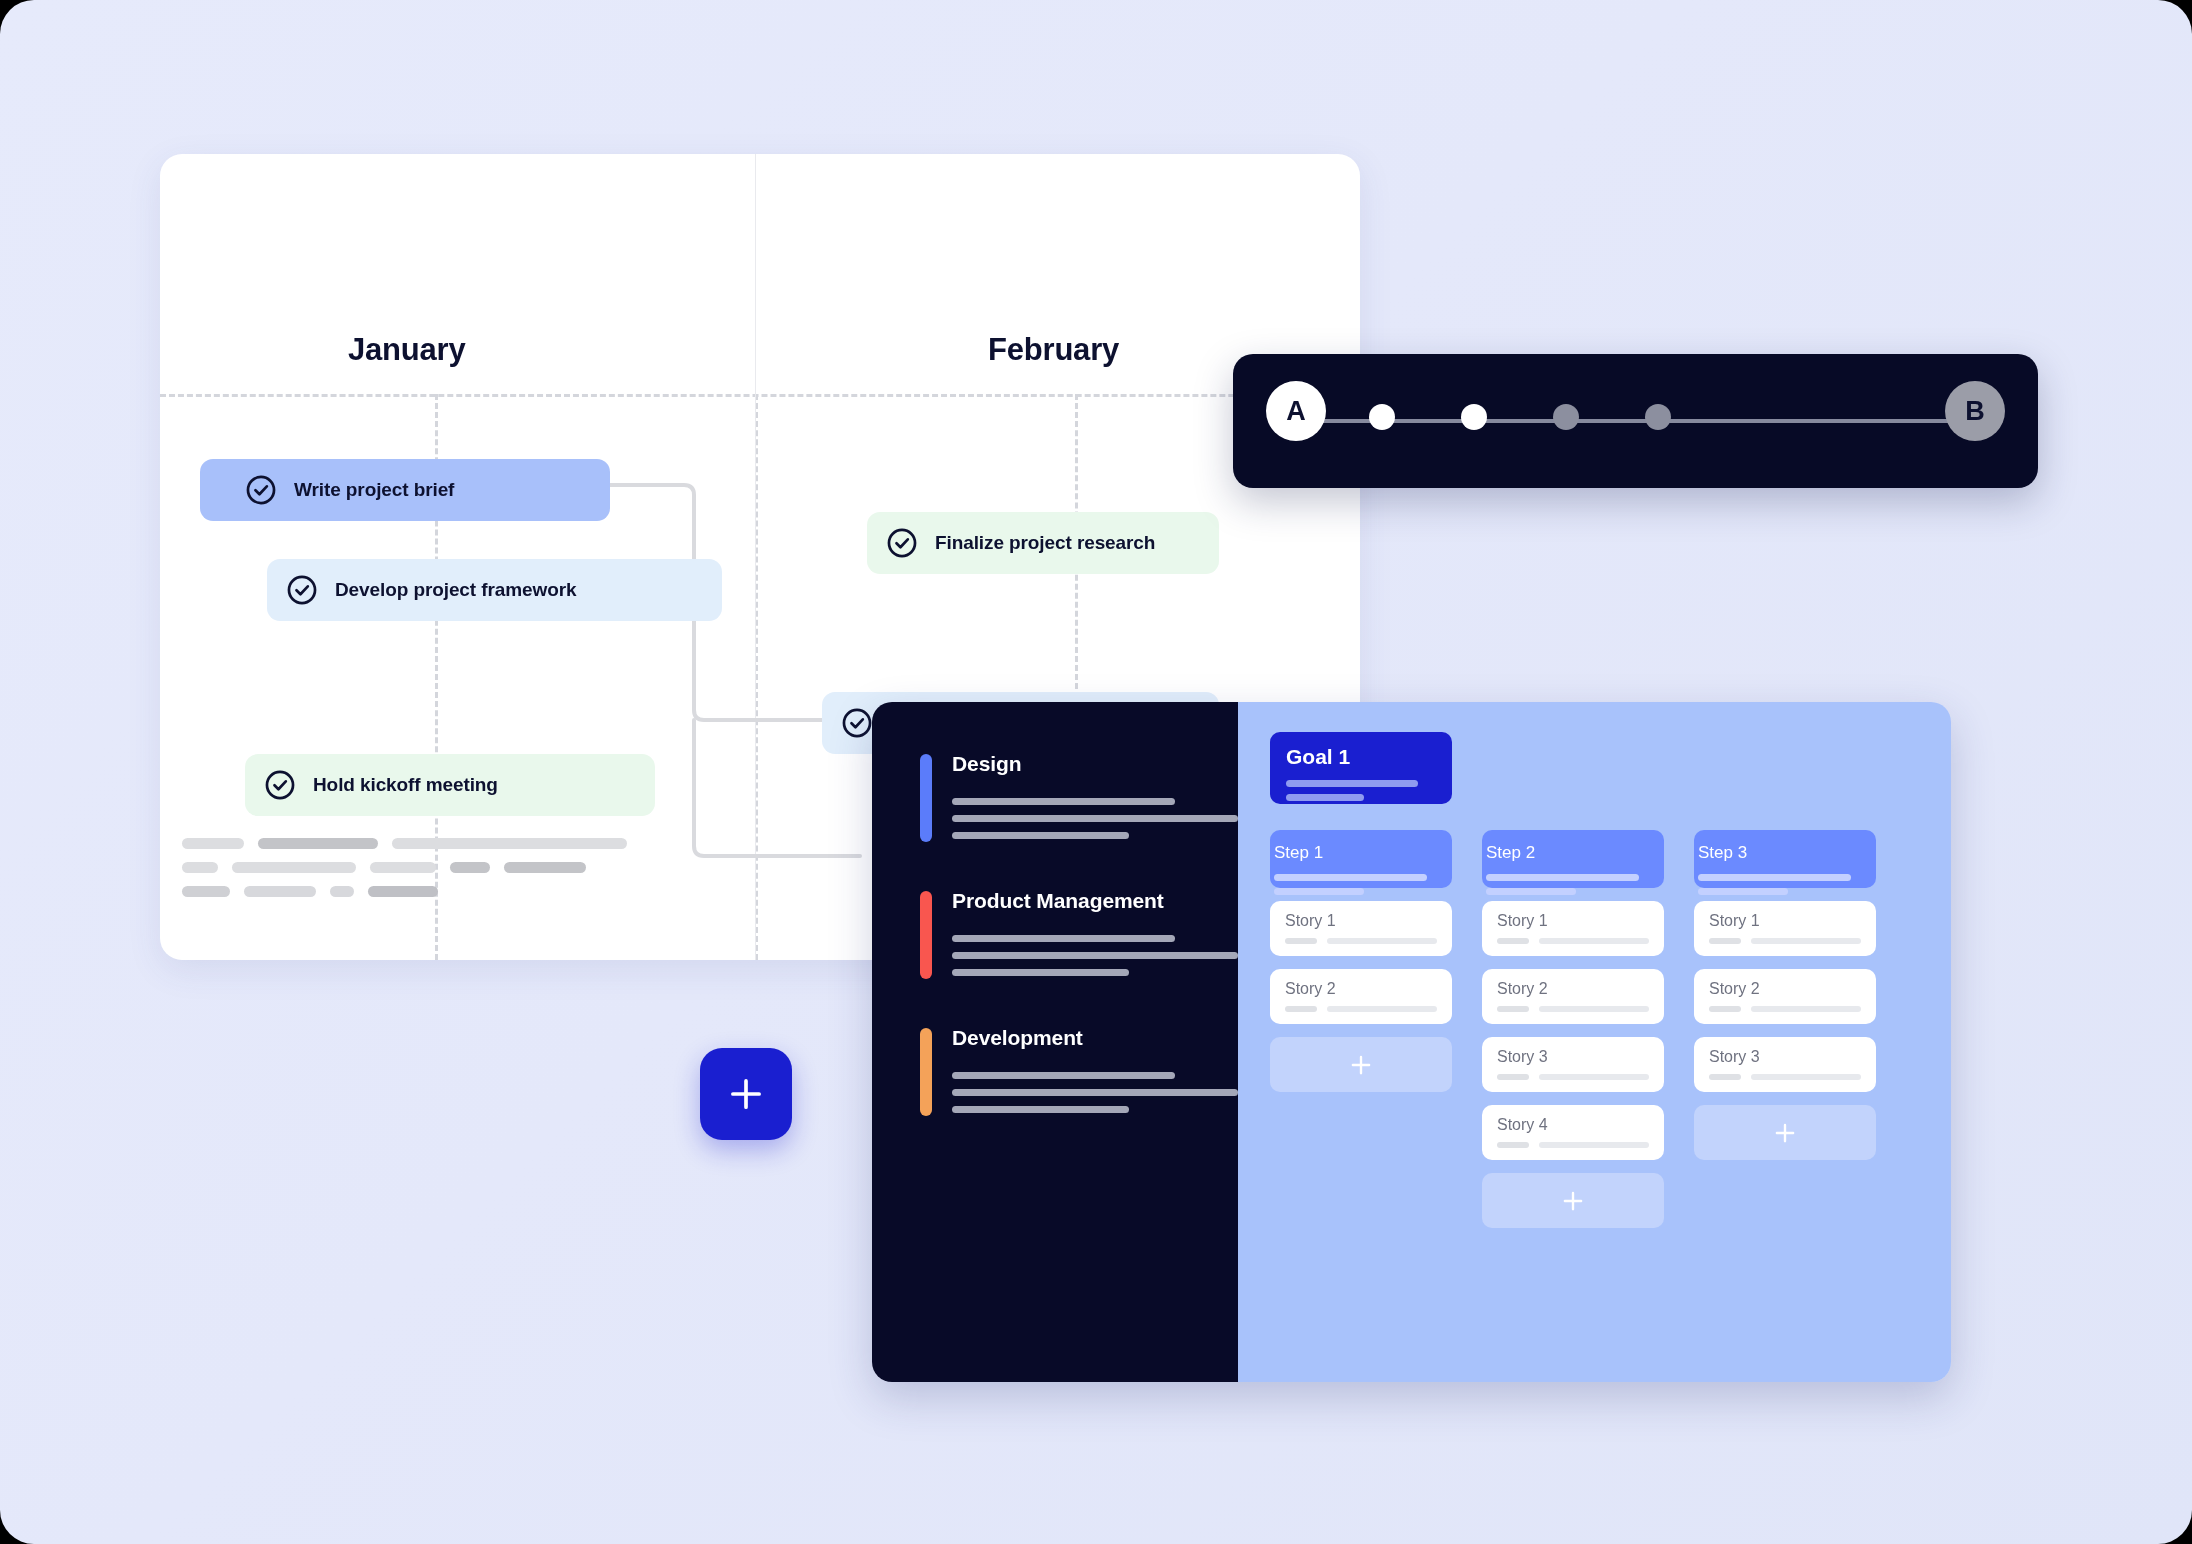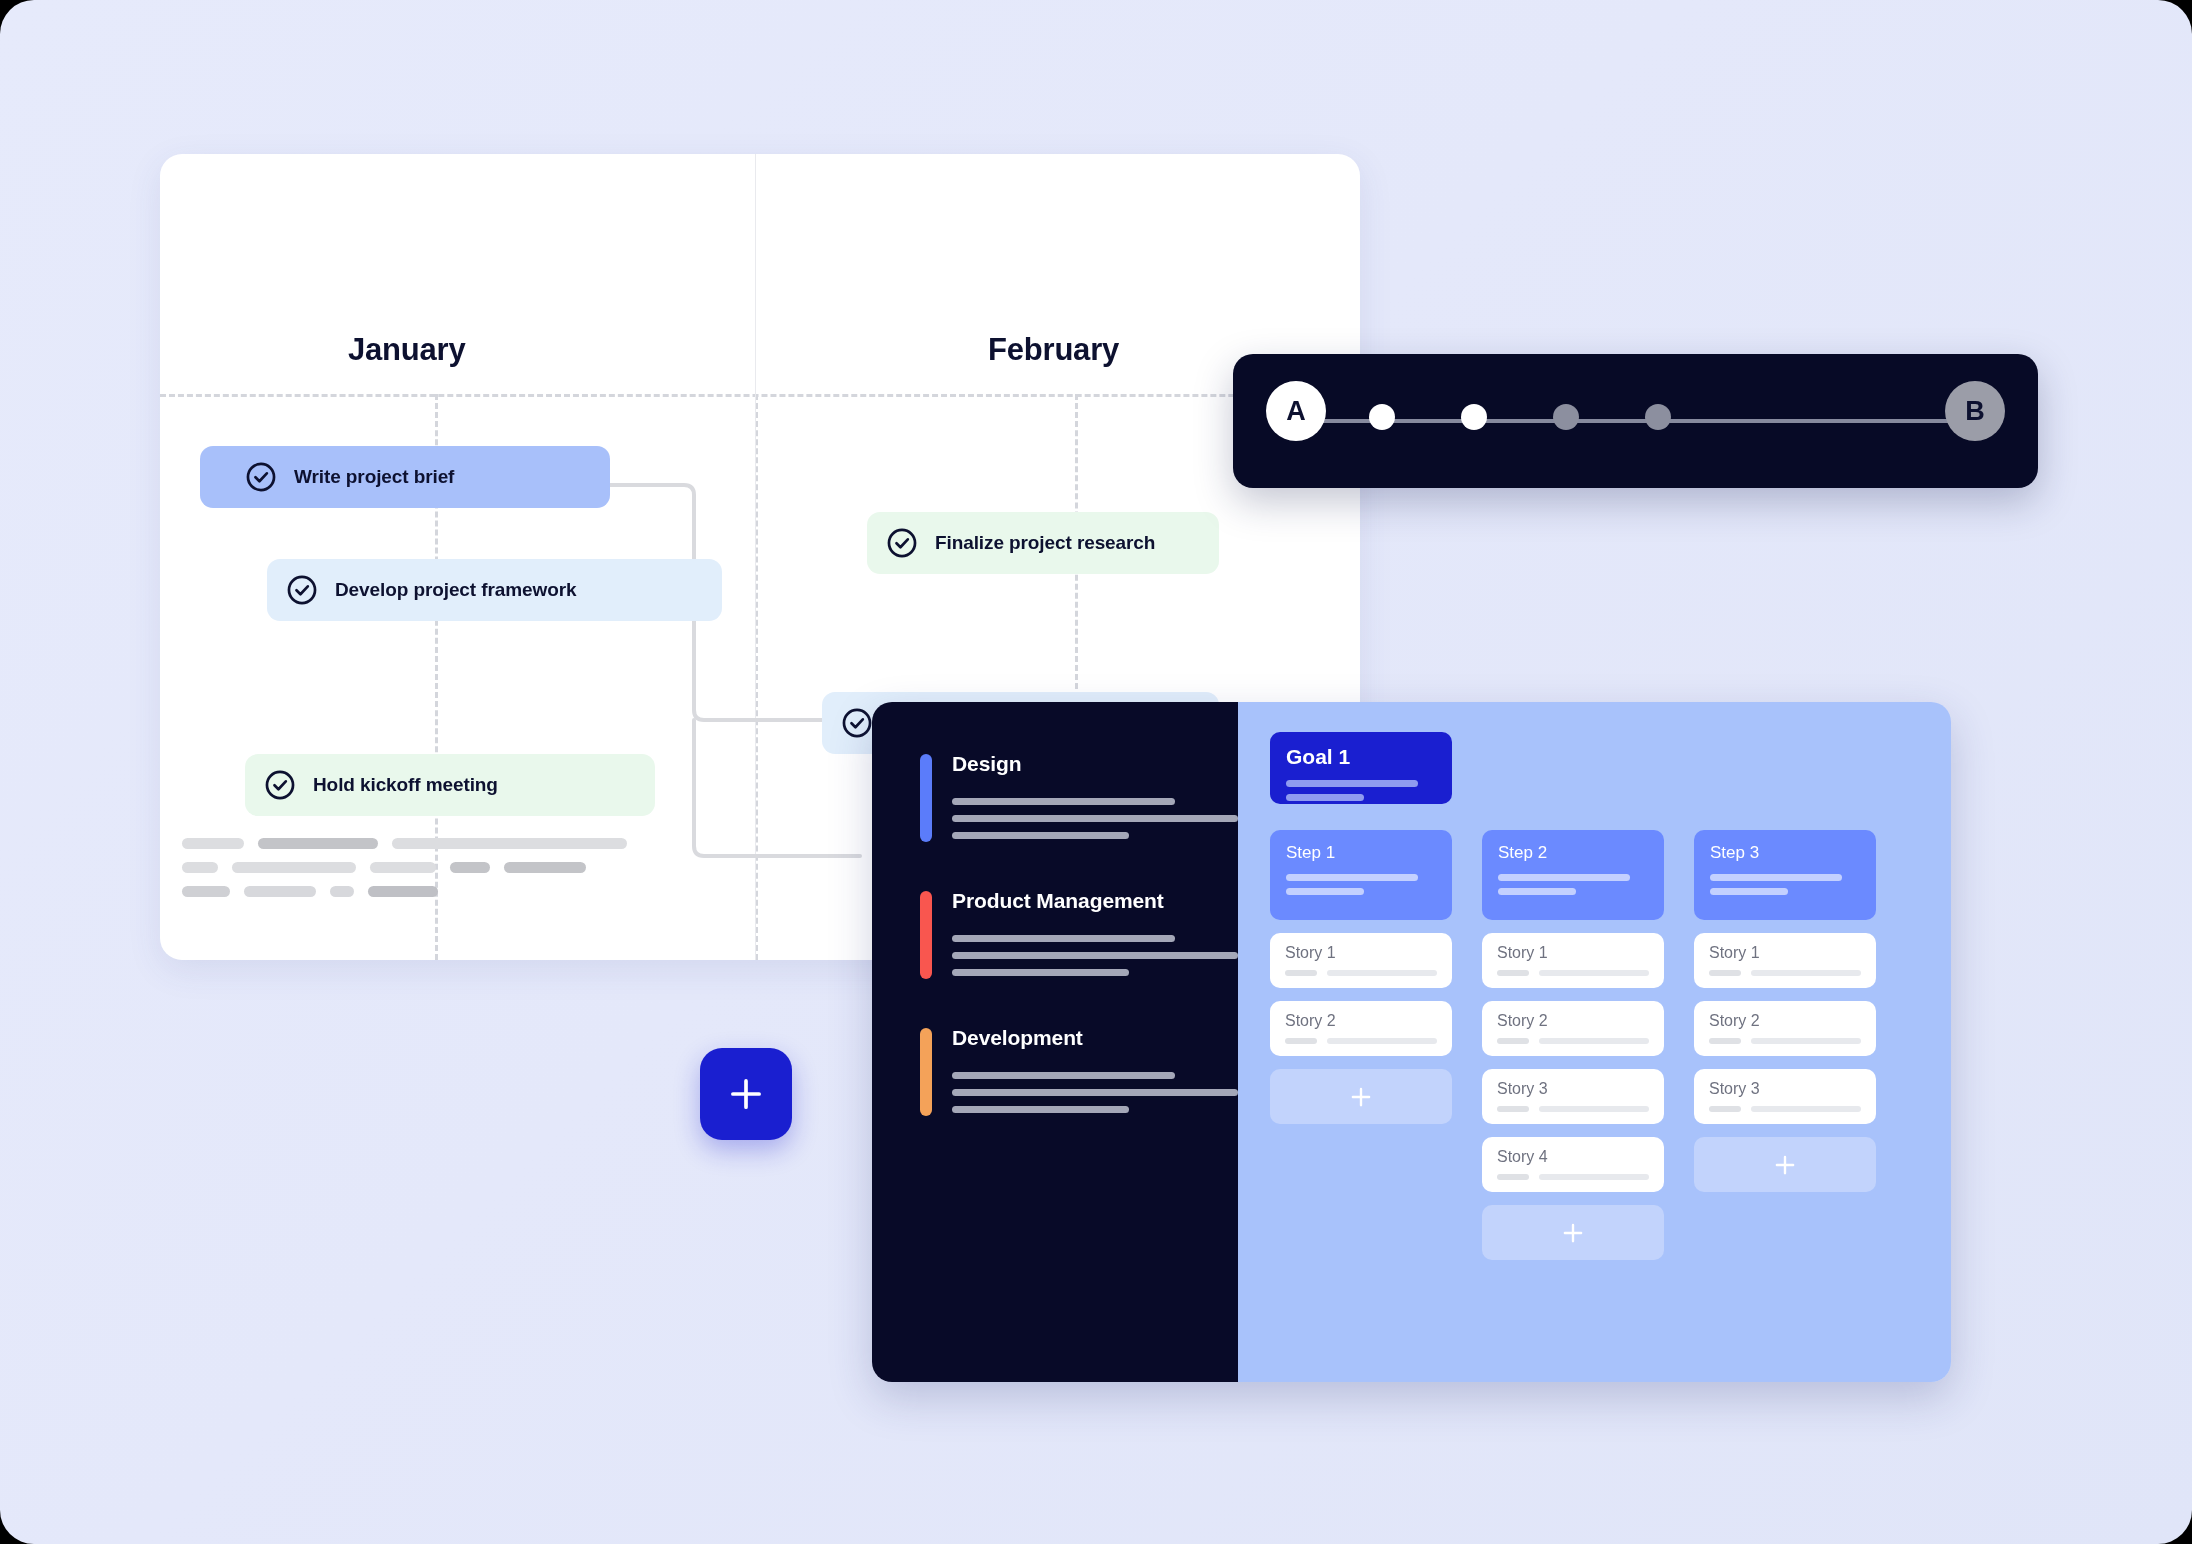--- a/index.html
+++ b/index.html
@@ -91,21 +91,21 @@
   }
   .task-label {
     font-size: 19px;
     font-weight: bold;
     color: #0d1130;
     white-space: nowrap;
     letter-spacing: -0.1px;
   }
   .check-icon { flex: 0 0 auto; display: block; }
 
-  #task-write-brief      { left: 40px;  top: 292px; width: 410px; background: #a8c0fa; padding-left: 44px; }
+  #task-write-brief      { left: 40px;  top: 305px; width: 410px; background: #a8c0fa; padding-left: 44px; }
   #task-develop-framework{ left: 107px; top: 405px; width: 455px; background: #e1eefb; }
   #task-kickoff-meeting  { left: 85px;  top: 600px; width: 410px; background: #e9f8ec; }
   #task-finalize-research{ left: 707px; top: 358px; width: 352px; background: #e9f8ec; }
   #task-branding-materials{left: 662px; top: 538px; width: 397px; background: #e1eefb; }
 
   
   #connector-svg {
     position: absolute;
     inset: 0;
     pointer-events: none;
@@ -278,24 +278,24 @@
     display: flex;
     gap: 30px;
     align-items: flex-start;
   }
   .board-column {
     width: 182px;
     flex: 0 0 auto;
   }
 
   .step-card {
-    height: 90px;
+    height: 58px;
     background: #6b8aff;
     border-radius: 10px;
-    padding: 13px 16px;
+    padding: 13px 4px;
     box-sizing: border-box;
     margin-bottom: 13px;
   }
   .step-title {
     font-size: 17px;
     color: #ffffff;
     margin-bottom: 11px;
   }
   .step-line {
     height: 7px;

